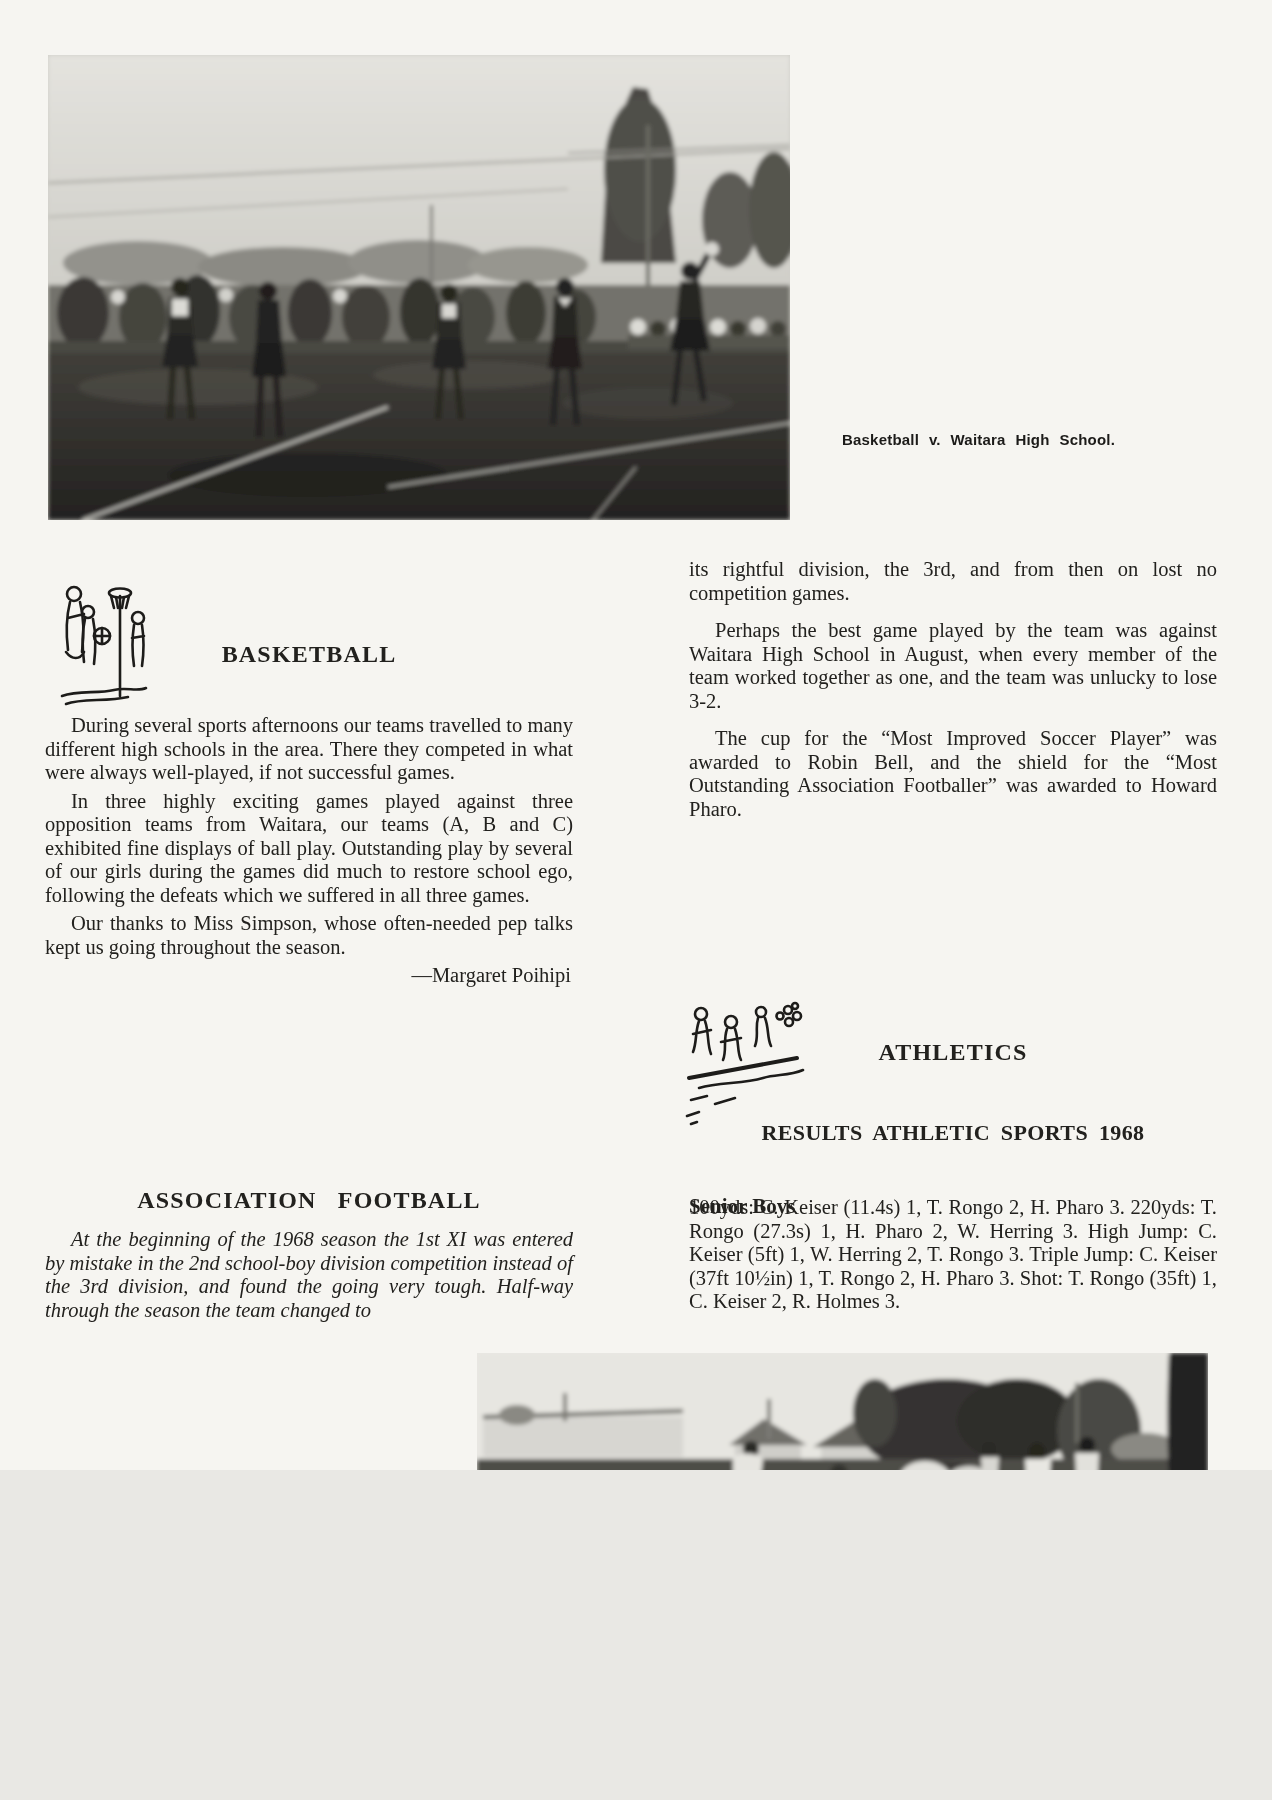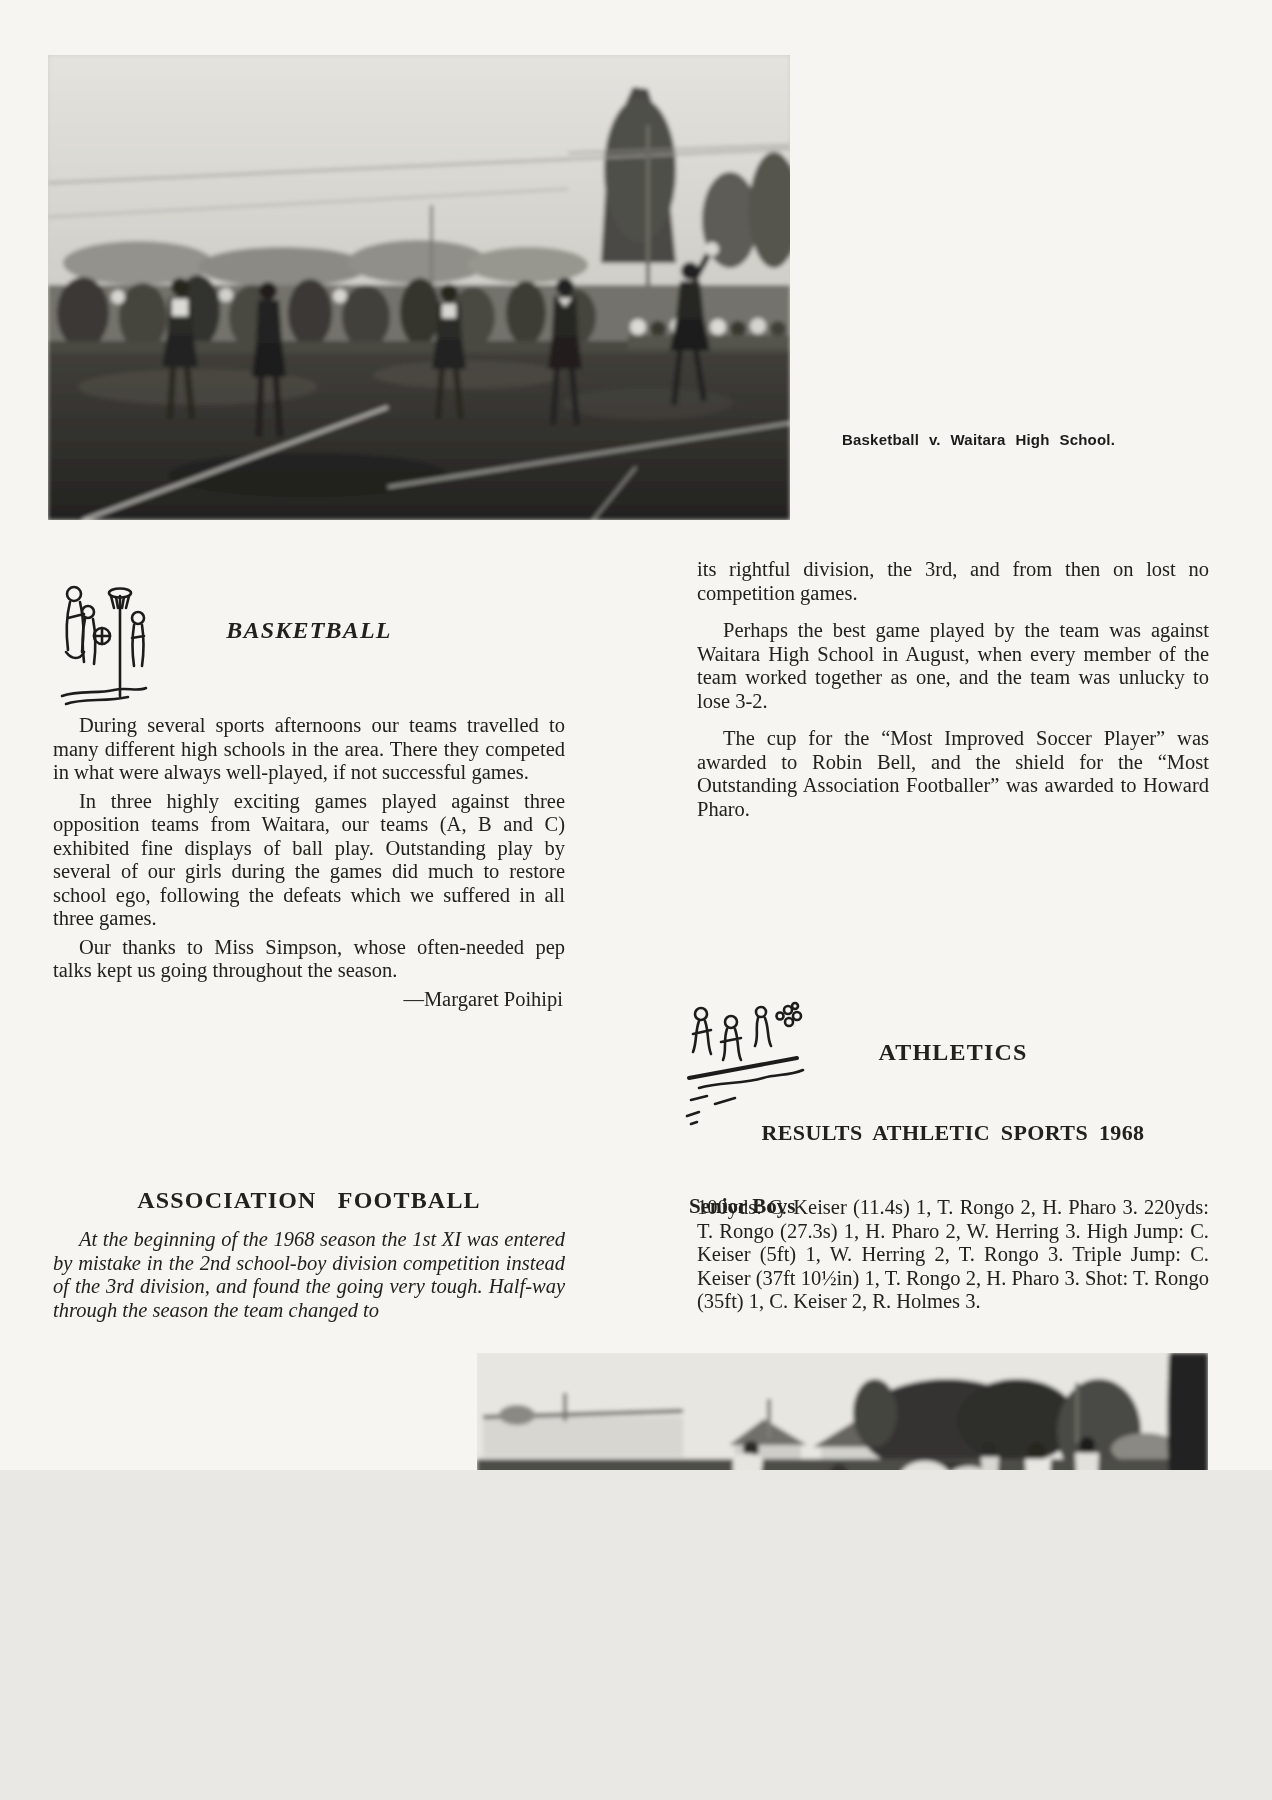--- a/index.html
+++ b/index.html
@@ -33,21 +33,21 @@
   }
   .cap-top{left:842px;top:430px;width:320px;}
   .cap-bottom{left:48px;top:1596px;width:430px;}
   
   .col{
     position:absolute;width:528px;
     font-size:20.5px;line-height:23.5px;
     text-align:justify;
     color:var(--ink);
   }
-  .col p{margin:0 8px 5px;text-indent:26px;}
+  .col p{margin:0 0 5px;text-indent:26px;}
   .col p.noindent{text-indent:0;}
   .rc p{margin-bottom:14px;}
   .byline{text-align:right;text-indent:0;padding-right:2px;margin-top:1px;}
   
   .h1{
     position:absolute;width:528px;text-align:center;
     font-weight:bold;font-size:24px;line-height:28px;
     letter-spacing:1.2px;color:var(--ink);
   }
   .af-h{word-spacing:14px;}
@@ -196,21 +196,21 @@
         <circle cx="30" cy="38" r="6"></circle>
         <path d="M27 45 C24 58 24 72 26 88 M35 45 C38 60 38 74 36 90"></path>
         <circle cx="80" cy="44" r="6"></circle>
         <path d="M76 51 C74 64 74 78 76 92 M84 51 C86 64 86 78 84 92 M74 64 L86 62"></path>
         <path d="M4 122 C20 116 40 120 56 116 C68 113 80 118 88 114"></path>
         <path d="M8 130 C24 124 48 128 70 123"></path>
       </g>
     </svg>
   </div>
 
-  <div class="h1" style="left:45px;top:616px;font-style:italic;">BASKETBALL</div>
+  <div class="h1" style="left:45px;top:640px;">BASKETBALL</div>
 
   <div class="col" style="left:45px;top:714px;">
     <p>During several sports afternoons our teams travelled to many different high schools in the area. There they competed in what were always well-played, if not successful games.</p>
     <p>In three highly exciting games played against three opposition teams from Waitara, our teams (A, B and C) exhibited fine displays of ball play. Outstanding play by several of our girls during the games did much to restore school ego, following the defeats which we suffered in all three games.</p>
     <p>Our thanks to Miss Simpson, whose often-needed pep talks kept us going throughout the season.</p>
     <p class="byline">—Margaret Poihipi</p>
   </div>
 
   <div class="h1 af-h" style="left:45px;top:1186px;">ASSOCIATION FOOTBALL</div>
 

